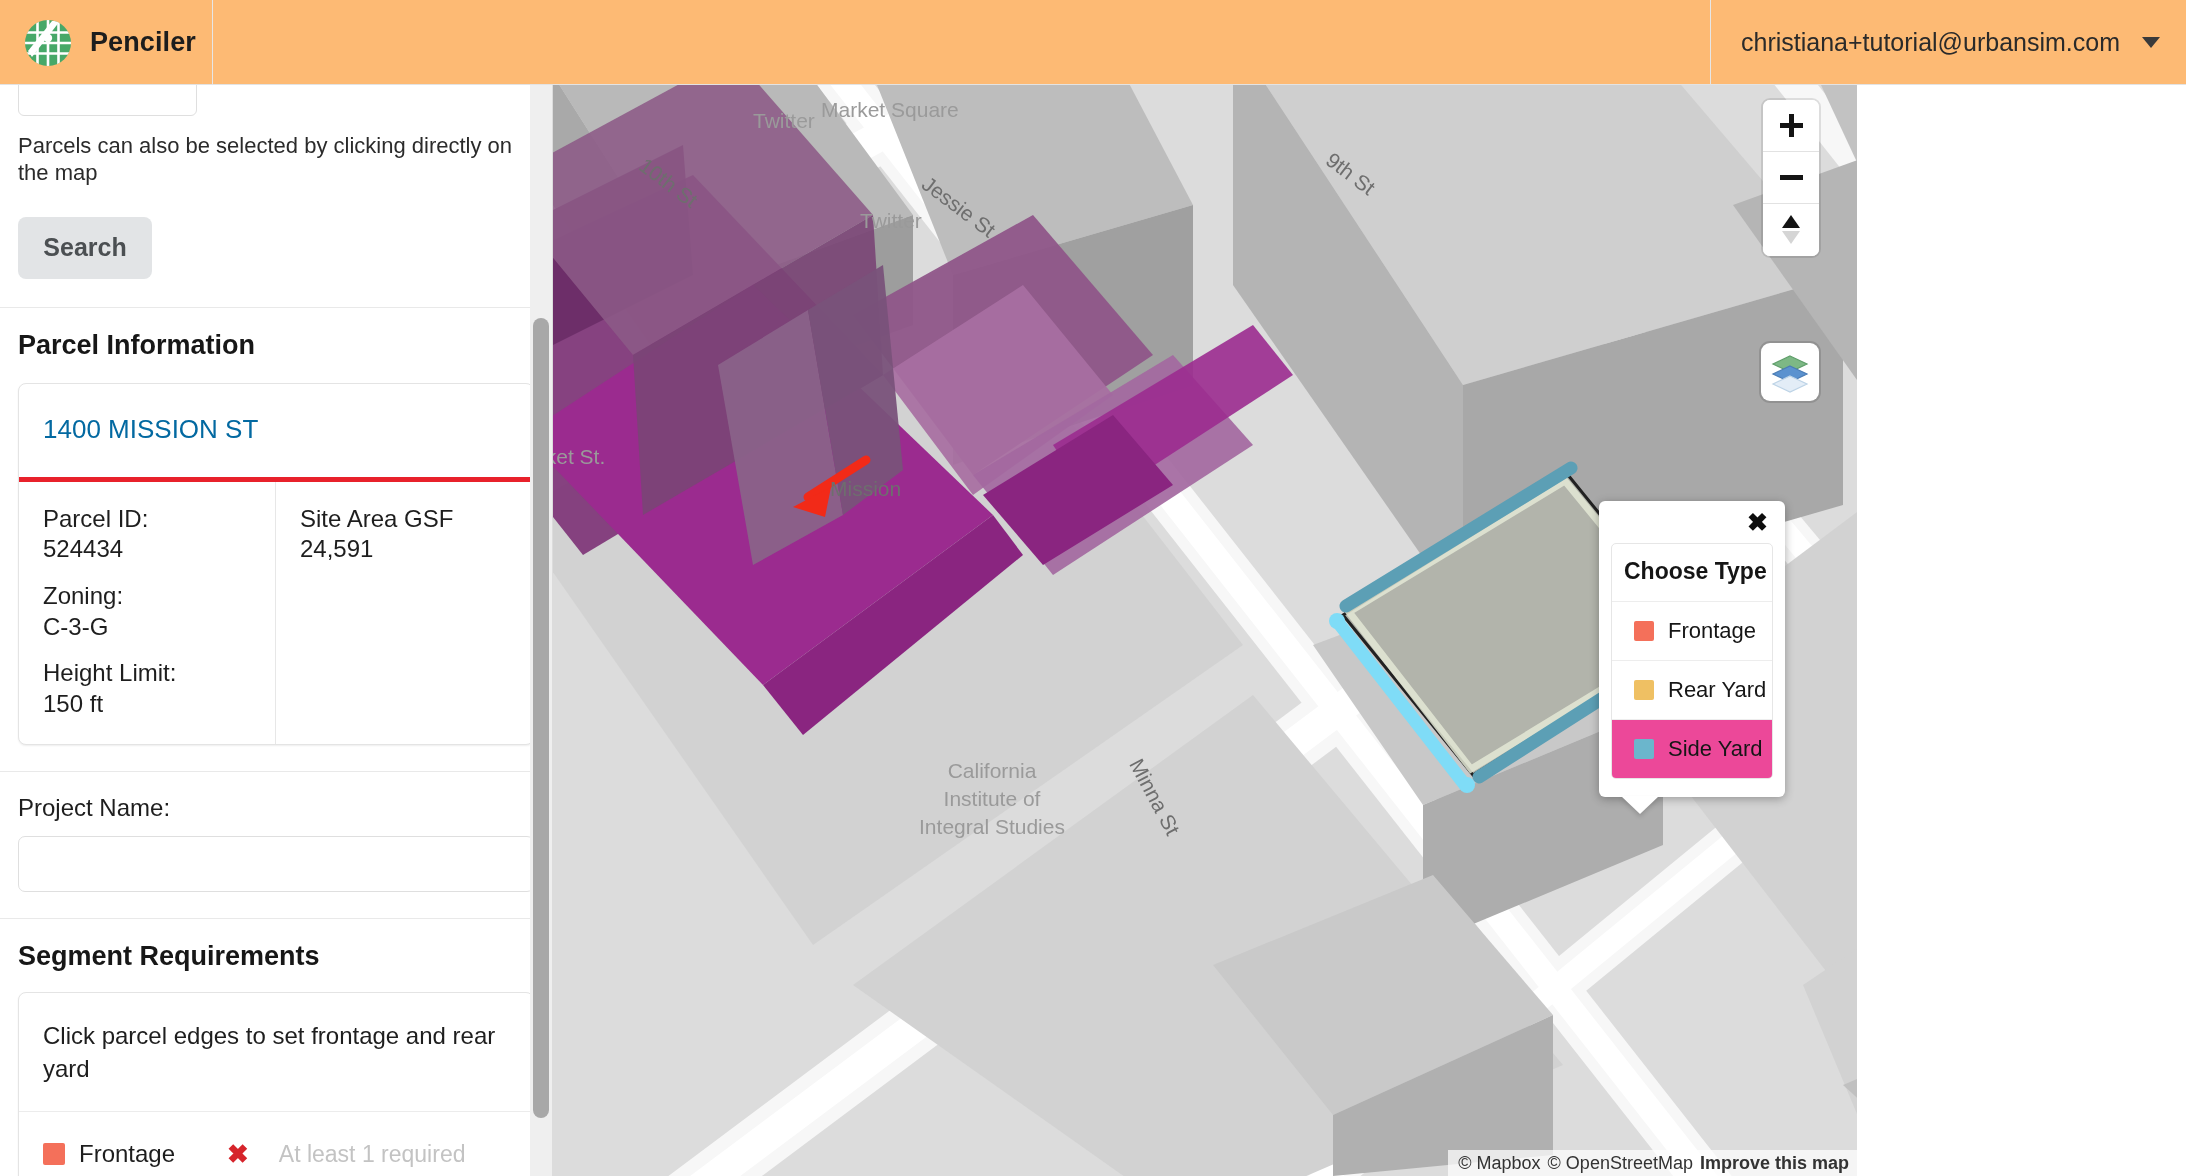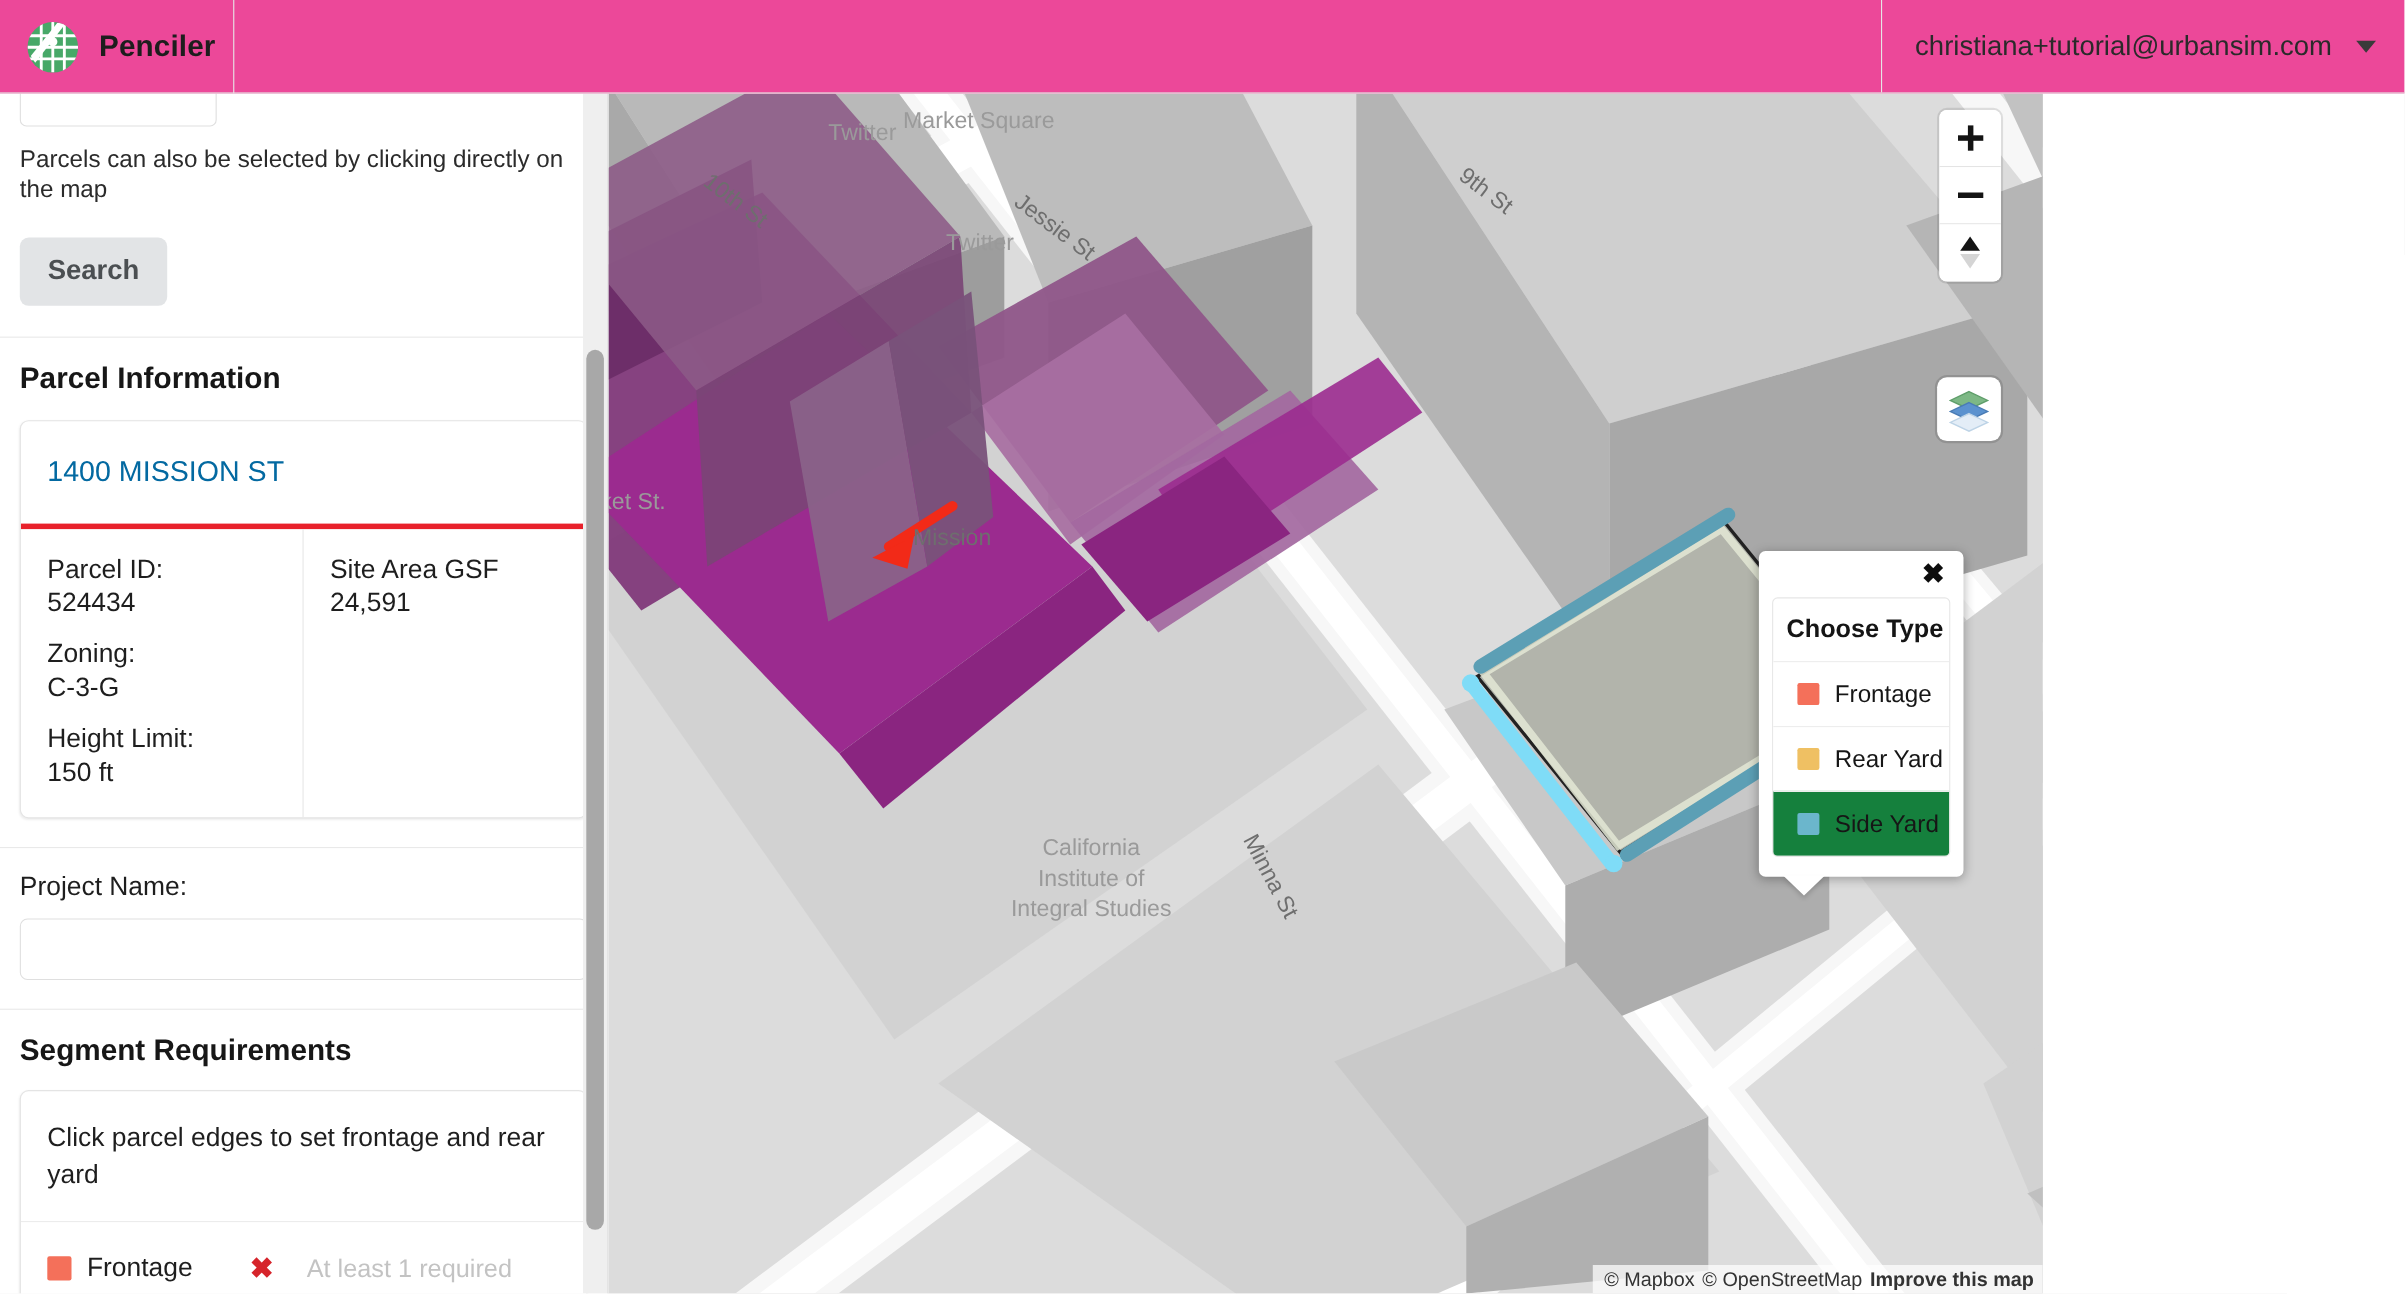--- a/index.html
+++ b/index.html
@@ -6,21 +6,21 @@
   html, body {
     width: 2186px; height: 1176px;
     font-family: "Liberation Sans", sans-serif;
     background: #ffffff; overflow: hidden;
   }
   #app { position: relative; width: 2186px; height: 1176px; }
 
   
   .topbar {
     position: absolute; left: 0; top: 0; width: 2186px; height: 85px;
-    background: #ec4899; border-bottom: 1px solid #e3e3e3;
+    background: #fdba74; border-bottom: 1px solid #e3e3e3;
     display: flex; align-items: stretch; z-index: 40;
   }
   .brand {
     width: 213px; height: 85px; display: flex; align-items: center;
     gap: 16px; padding-left: 22px; border-right: 1px solid #e6e6e6;
   }
   .logo { width: 52px; height: 52px; position: relative; flex: none; }
   .brand-name {
     font-size: 27px; font-weight: bold; color: #1d1d1d; letter-spacing: .1px;
   }
@@ -196,21 +196,21 @@
   .popup-title {
     font-size: 23px; font-weight: bold; color: #151515;
     padding: 14px 0 16px 12px;
   }
   .popup-item {
     display: flex; align-items: center; gap: 14px;
     padding: 16px 0 16px 22px; border-top: 1px solid #ededed;
     cursor: pointer; background: #fff;
   }
   .popup-item:first-of-type { border-top: none; }
-  .popup-item.active { background: #15803d; }
+  .popup-item.active { background: #ec4899; }
   .popup-item .swatch { width: 20px; height: 20px; }
   .popup-item .plabel2 { font-size: 22px; color: #161616; }
   .popup-tail {
     position: absolute; left: 22px; bottom: -17px; width: 0; height: 0;
     border-left: 19px solid transparent; border-right: 19px solid transparent;
     border-top: 18px solid #fff;
     filter: drop-shadow(0 3px 2px rgba(0,0,0,.14));
   }
 </style>
 </head>

